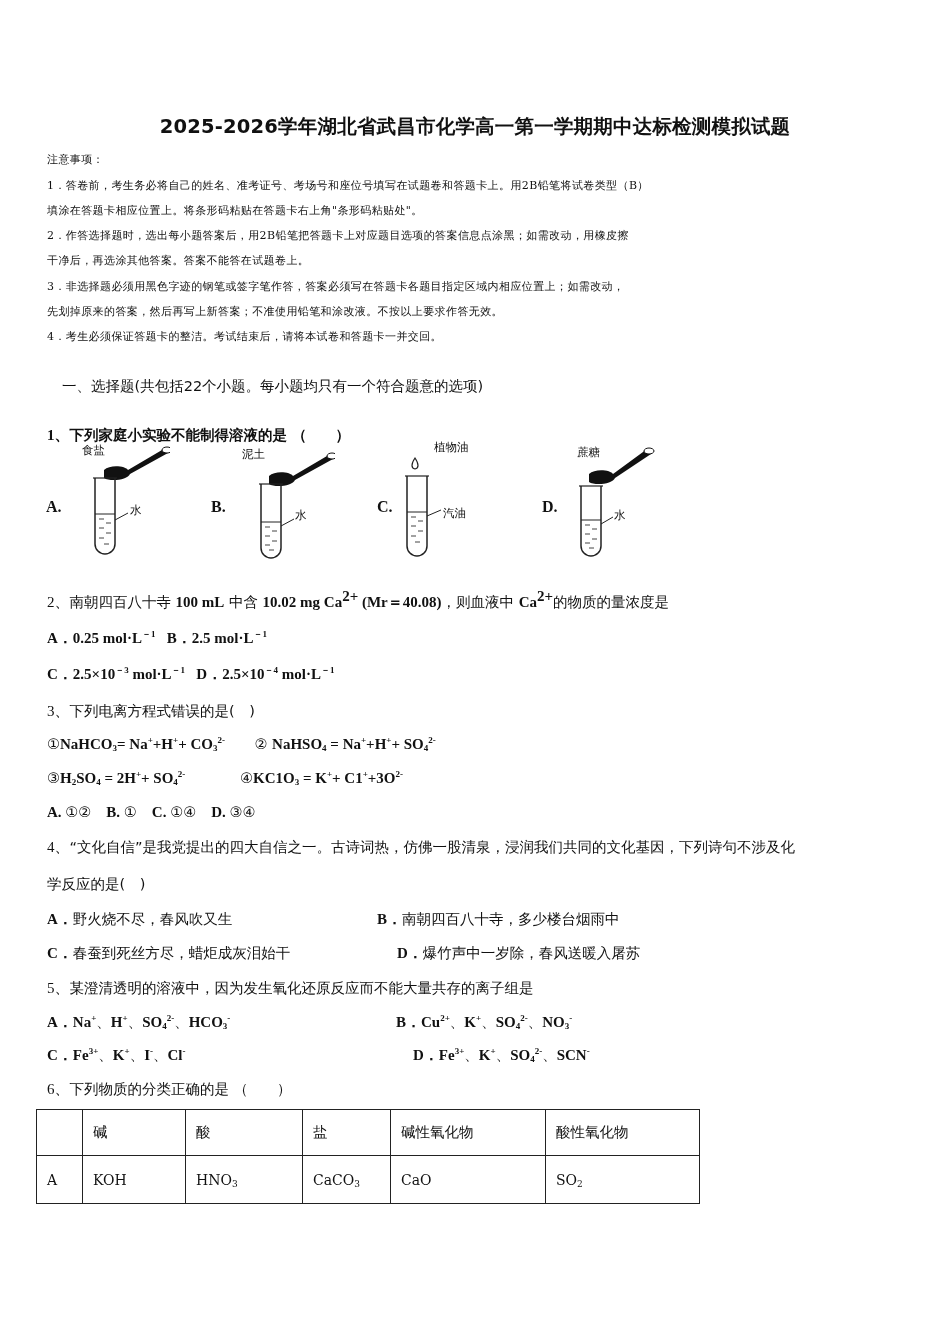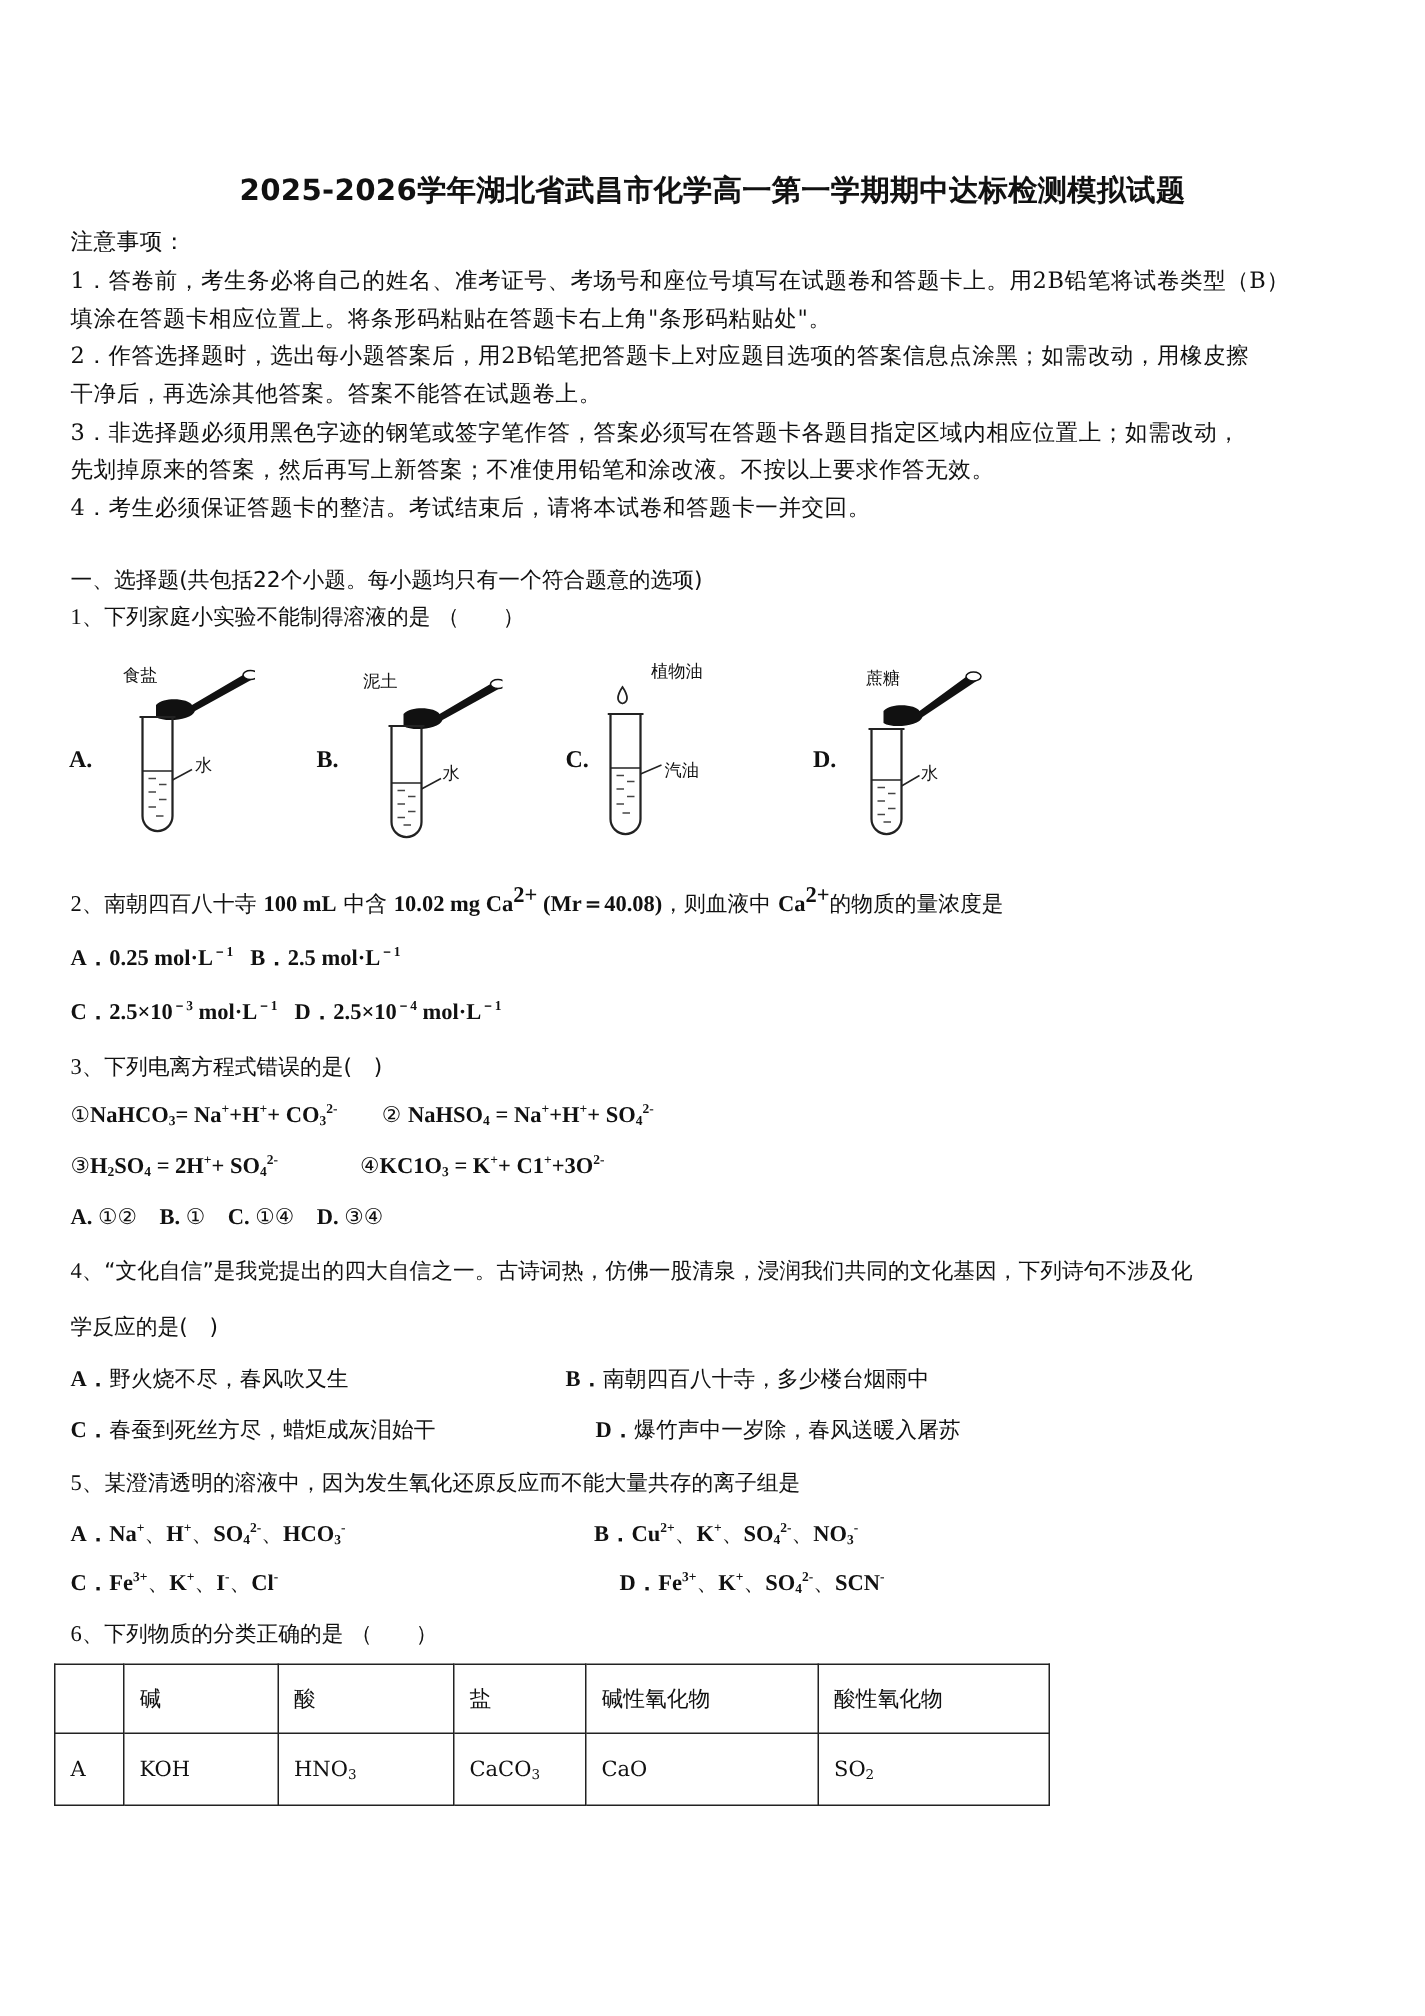--- a/index.html
+++ b/index.html
@@ -1,20 +1,20 @@
 <!DOCTYPE html>
 <html><head>
 <meta charset="utf-8">
 <style>
   html, body { margin: 0; padding: 0; background: #ffffff; }
   body { width: 950px; height: 1344px; position: relative; overflow: hidden; color: #111; }
   .page { position: absolute; left: 0; top: 0; width: 778px; height: 1344px; }
   .abs { position: absolute; white-space: nowrap; }
   .title { font-family: "DejaVu Sans", sans-serif; font-weight: bold; font-size: 19.5px; left: 0; width: 950px; text-align: center; top: 113px; letter-spacing: 0.2px; }
-  .note { font-family: "DejaVu Serif", serif; font-size: 15px; left: 47px; letter-spacing: 0.4px; }
+  .note { font-family: "DejaVu Serif", serif; font-size: 11px; left: 47px; letter-spacing: 0.4px; }
   .sec { font-family: "DejaVu Sans", sans-serif; font-size: 14.5px; left: 47px; }
   .q { font-family: "DejaVu Sans", sans-serif; font-size: 14.5px; left: 47px; }
   .qn { font-family: "Liberation Serif", serif; font-size: 15px; }
   .opt { font-family: "Liberation Serif", serif; font-weight: bold; font-size: 15px; }
   .optcn { font-family: "DejaVu Sans", sans-serif; font-weight: normal; font-size: 14.5px; }
   sup, sub { font-size: 9px; line-height: 0; }
   sup { vertical-align: 6px; }
   sub { vertical-align: -2px; }
   .fig { position: absolute; }
   .fig-label { position: absolute; font-family: "Liberation Serif", serif; font-weight: bold; font-size: 16px; }
@@ -34,23 +34,23 @@
 
   <div class="abs note" style="top:152px;">注意事项：</div>
   <div class="abs note" style="top:178px;">1．答卷前，考生务必将自己的姓名、准考证号、考场号和座位号填写在试题卷和答题卡上。用2B铅笔将试卷类型（B）</div>
   <div class="abs note" style="top:203px;">填涂在答题卡相应位置上。将条形码粘贴在答题卡右上角"条形码粘贴处"。</div>
   <div class="abs note" style="top:228px;">2．作答选择题时，选出每小题答案后，用2B铅笔把答题卡上对应题目选项的答案信息点涂黑；如需改动，用橡皮擦</div>
   <div class="abs note" style="top:253px;">干净后，再选涂其他答案。答案不能答在试题卷上。</div>
   <div class="abs note" style="top:279px;">3．非选择题必须用黑色字迹的钢笔或签字笔作答，答案必须写在答题卡各题目指定区域内相应位置上；如需改动，</div>
   <div class="abs note" style="top:304px;">先划掉原来的答案，然后再写上新答案；不准使用铅笔和涂改液。不按以上要求作答无效。</div>
   <div class="abs note" style="top:329px;">4．考生必须保证答题卡的整洁。考试结束后，请将本试卷和答题卡一并交回。</div>
 
-  <div class="abs sec" style="top:377px;">一、选择题(共包括22个小题。每小题均只有一个符合题意的选项)</div>
-
-  <div class="abs q" style="top:402px;">
+  <div class="abs sec" style="top:377px;margin-left:15px;">一、选择题(共包括22个小题。每小题均只有一个符合题意的选项)</div>
+
+  <div class="abs q" style="top:426px;font-weight:bold;">
     <span class="qn">1、</span><span>下列家庭小实验不能制得溶液的是 （　　）</span>
   </div>
 
   <div>
 
     <div class="fig-label" style="left:46px; top:498px;">A.</div>
     <div class="fig-sub" style="left:82px; top:443px;">食盐</div>
     <div class="fig-sub" style="left:130px; top:503px;">水</div>
     <svg class="fig" style="left:90px; top:440px;" width="80" height="120">
       <path d="M14,30 C20,24 36,26 38,30 L72,10 C76,6 82,8 78,13 L40,34 C38,40 20,42 14,38 Z" fill="#111"></path>

